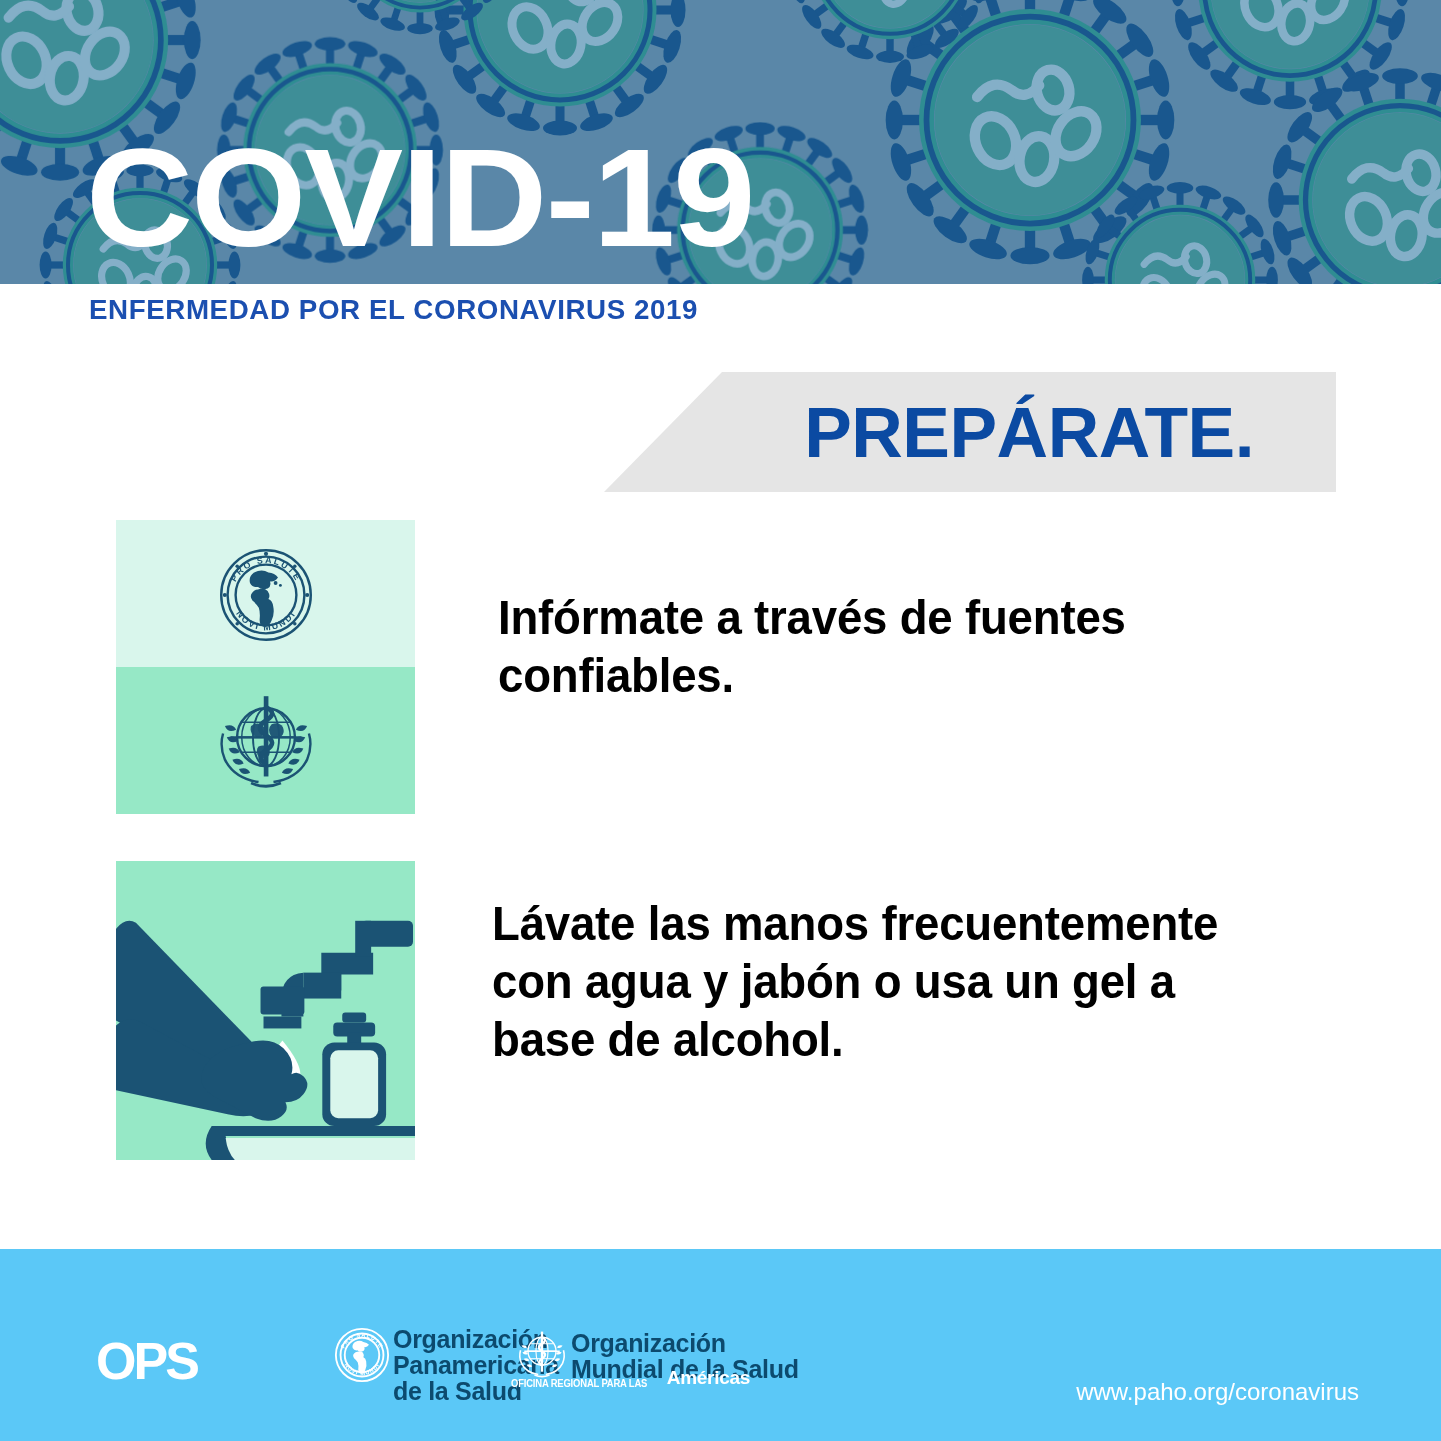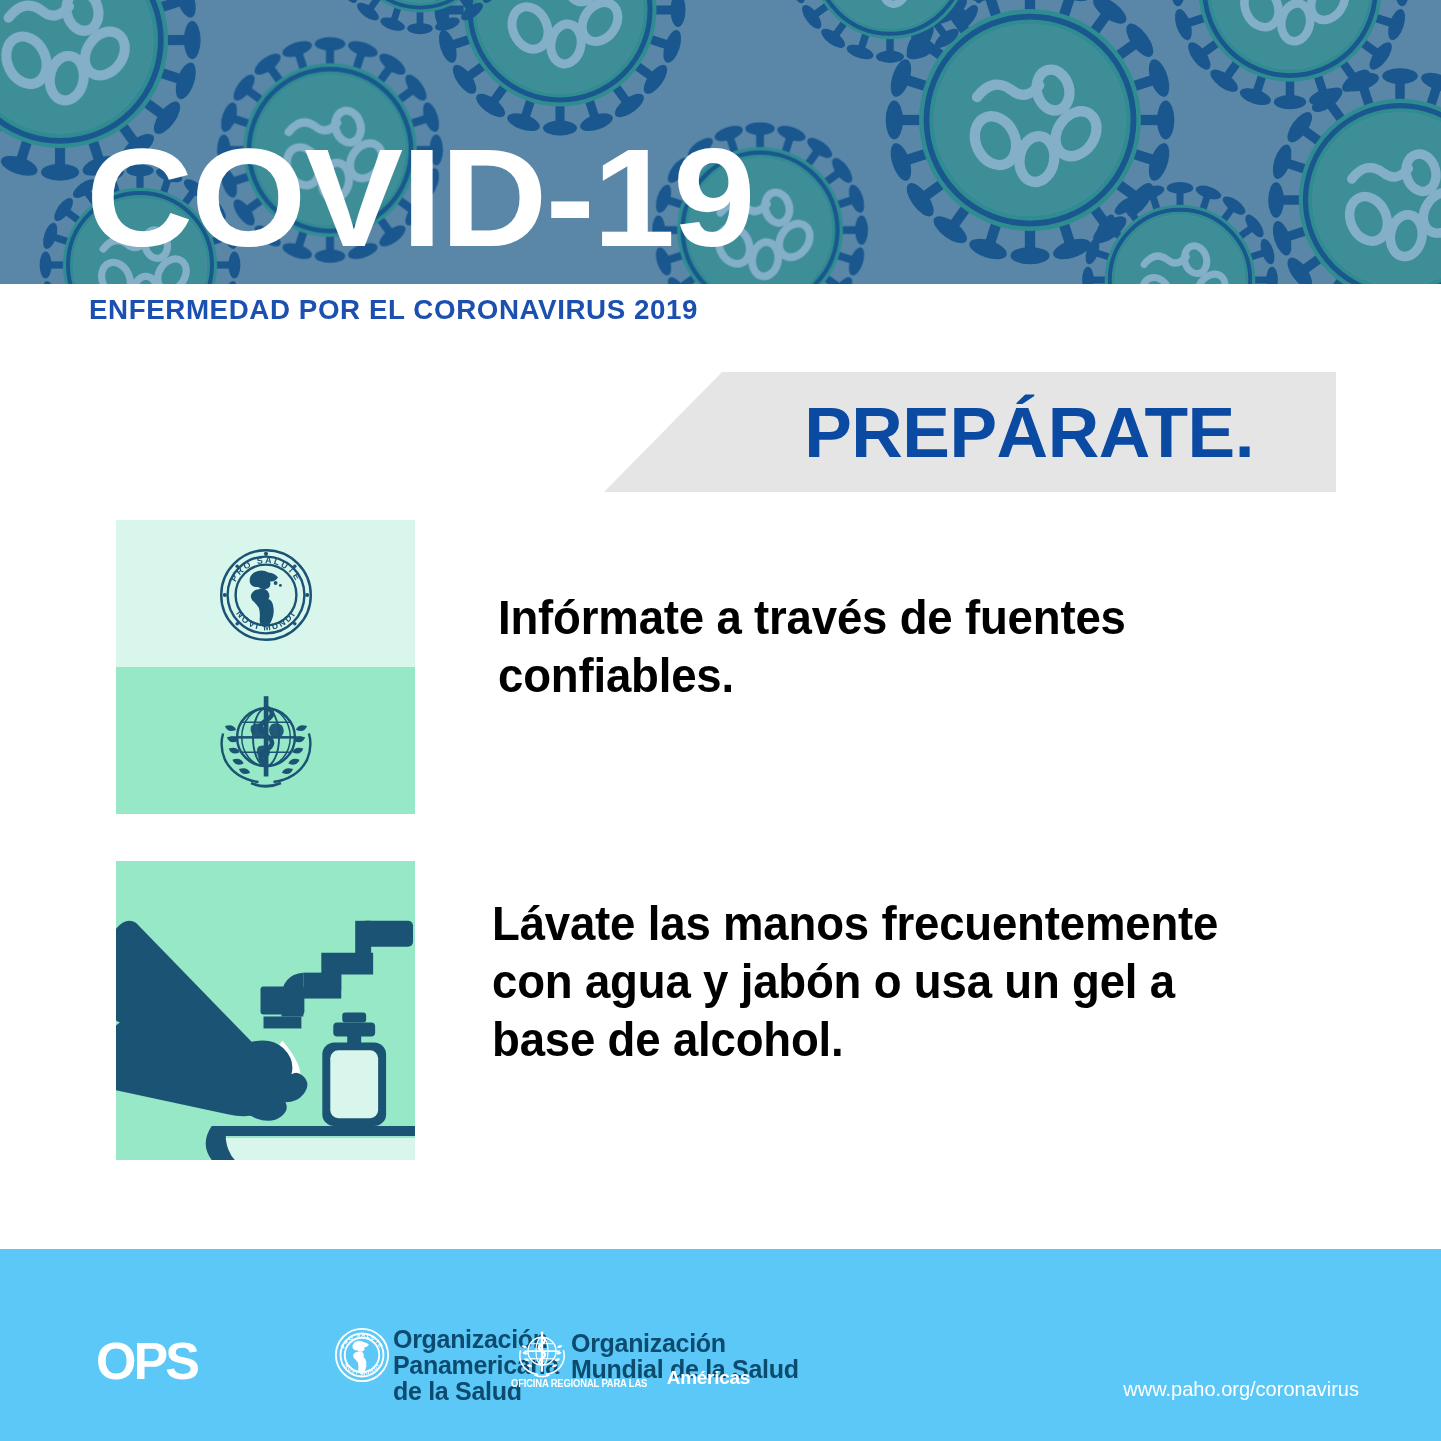--- a/index.html
+++ b/index.html
@@ -205,21 +205,21 @@
     font-size: 35px;
     font-weight: bold;
     color: #ffffff;
     letter-spacing: -0.4px;
     white-space: nowrap;
   }
   #site-url {
     position: absolute;
     right: 82px;
     top: 1378px;
-    font-size: 20px;
+    font-size: 24px;
     color: #ffffff;
     letter-spacing: 0px;
     white-space: nowrap;
   }
 
   .seal { position: absolute; }
 </style>
 </head>
 <body>
 

